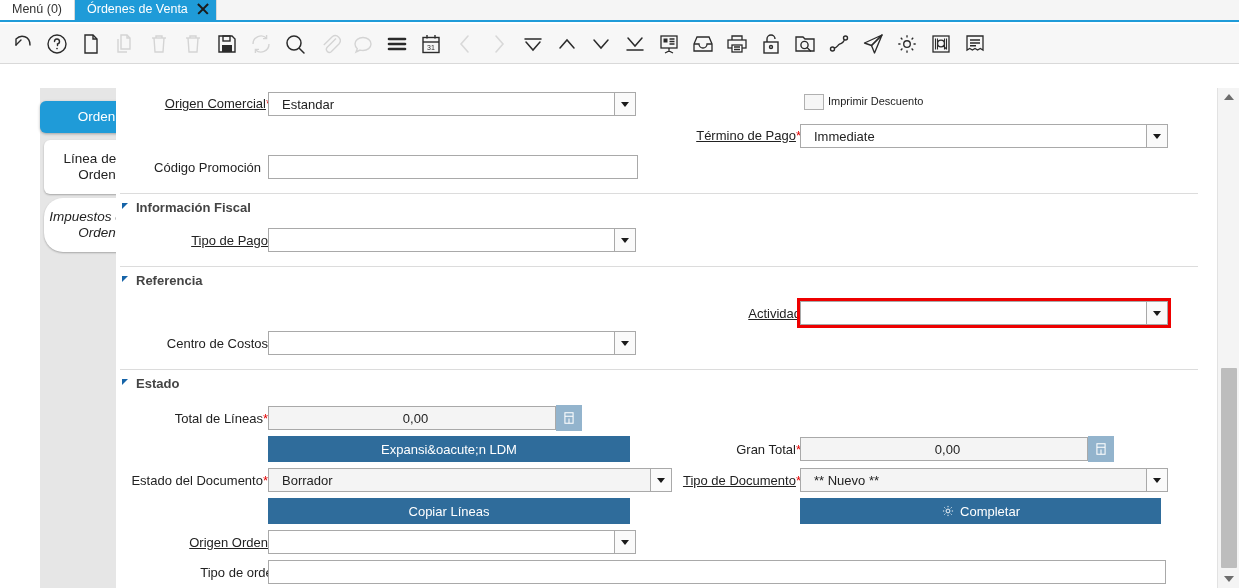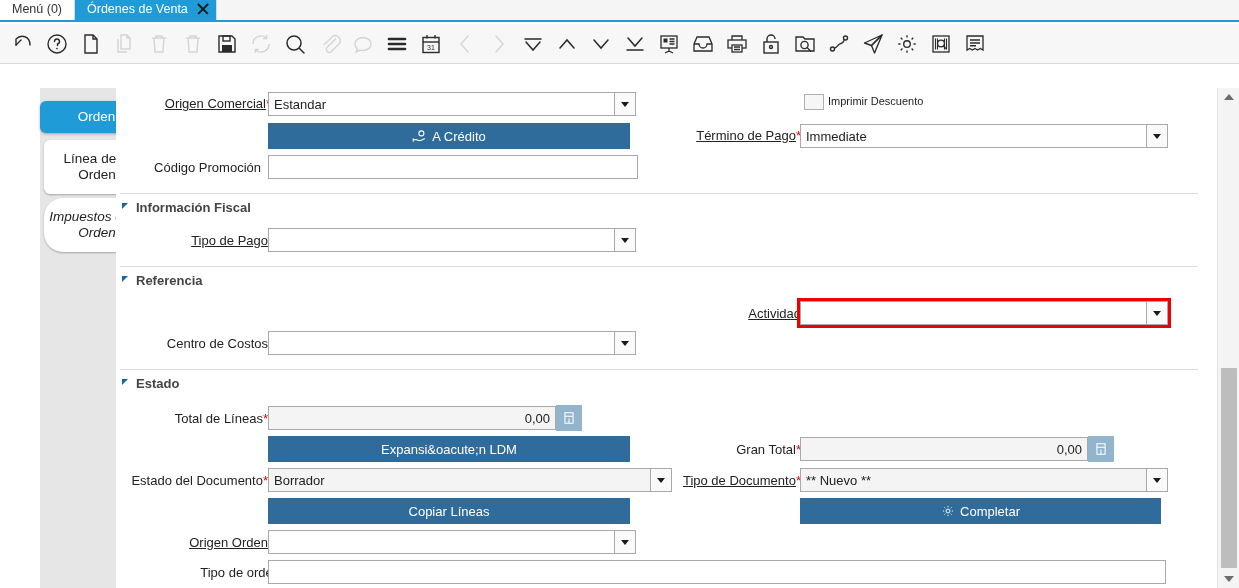--- a/index.html
+++ b/index.html
@@ -97,27 +97,27 @@
     white-space:nowrap;
   }
   .req { color:#e20000; }
 
   .inp {
     position:absolute; height:24px; background:#ffffff;
     border:1px solid #a9a9a9; font-size:13px; color:#222;
     padding: 2px 4px; line-height:20px; overflow:hidden; white-space:nowrap;
   }
   .inp.ro { background:#f4f4f4; }
-  .inp.num { text-align:right; padding-right:5px;padding-left:12px; }
+  .inp.num { text-align:center; padding-right:5px;padding-left:12px; }
 
   .combo { position:absolute; height:24px; }
   .combo .box {
     position:absolute; left:0; top:0; right:22px; height:24px;
     border:1px solid #a9a9a9; border-right:none; background:#ffffff;
-    font-size:13px; padding:2px 5px; line-height:20px;
+    font-size:13px; padding:2px 13px; line-height:20px;
     overflow:hidden; white-space:nowrap;
   }
   .combo .box.ro { background:#f4f4f4; }
   .combo .arrow {
     position:absolute; right:0; top:0; width:22px; height:24px;
     border:1px solid #a9a9a9; background:#fafafa;
     display:flex; align-items:center; justify-content:center;
   }
   .combo .arrow i {
     display:block; width:0; height:0;
@@ -447,28 +447,20 @@
     <div class="field-label" style="left:540px; top:40px; width:145px;">
       <span style="text-decoration:underline;">Término de Pago</span><span class="req">*</span>
     </div>
     <div class="combo" style="left:684px; top:36px; width:368px;">
       <div class="box">Immediate</div>
       <div class="arrow">
           <i></i>
         </div>
     </div>
 
-    <div class="btn-blue" style="left:152px; top:35px; width:362px;">
-      <svg width="15" height="15" viewBox="0 0 24 24" fill="none" stroke="#ffffff" stroke-width="1.7">
-        <circle cx="15" cy="7" r="4"></circle>
-        <path d="M2 17h5l3 1.5h4l6-3" stroke-linecap="round"></path>
-        <path d="M2 15.5v4" stroke-linecap="round"></path>
-      </svg>
-      <span>A Crédito</span>
-    </div>
 
     <div class="field-label" style="left:0px; top:72px; width:145px;">Código Promoción</div>
     <div class="inp" style="left:152px; top:67px; width:370px;"></div>
 
     <div class="divider" style="left:4px; top:105px; width:1078px;"></div>
 
     <div class="section-hdr" style="left:6px; top:112px;">
       <span class="caret"></span>
       <span>Información Fiscal</span>
     </div>

